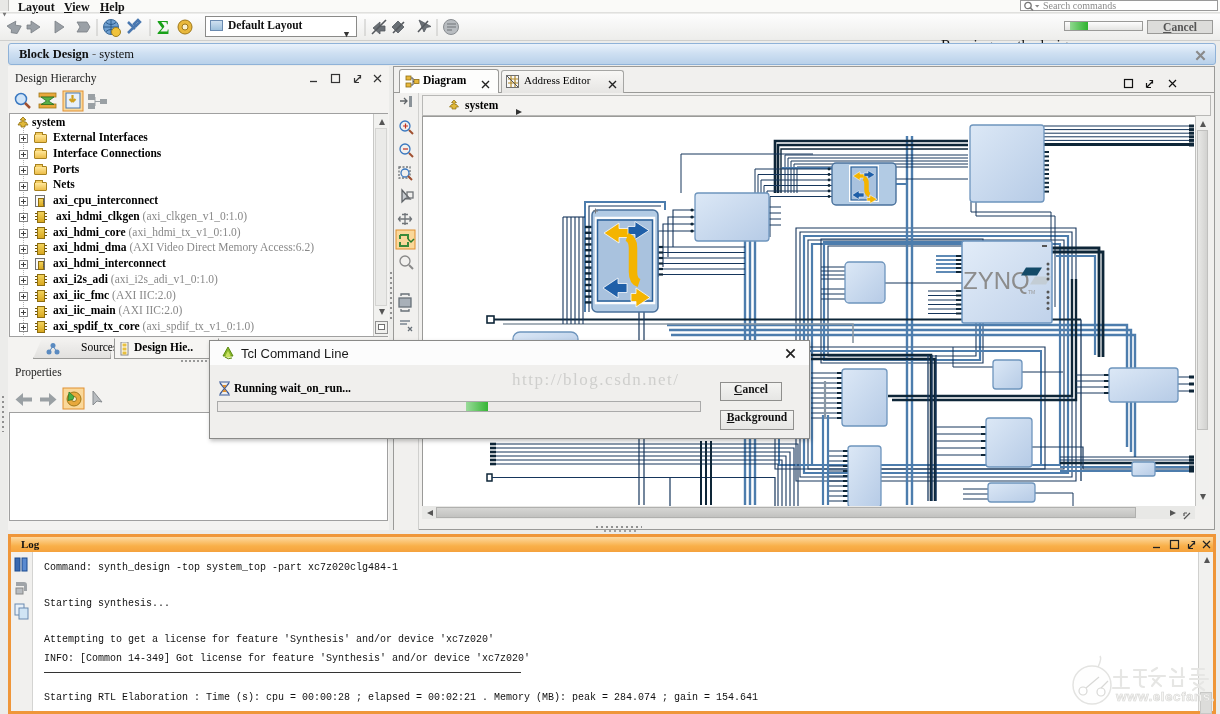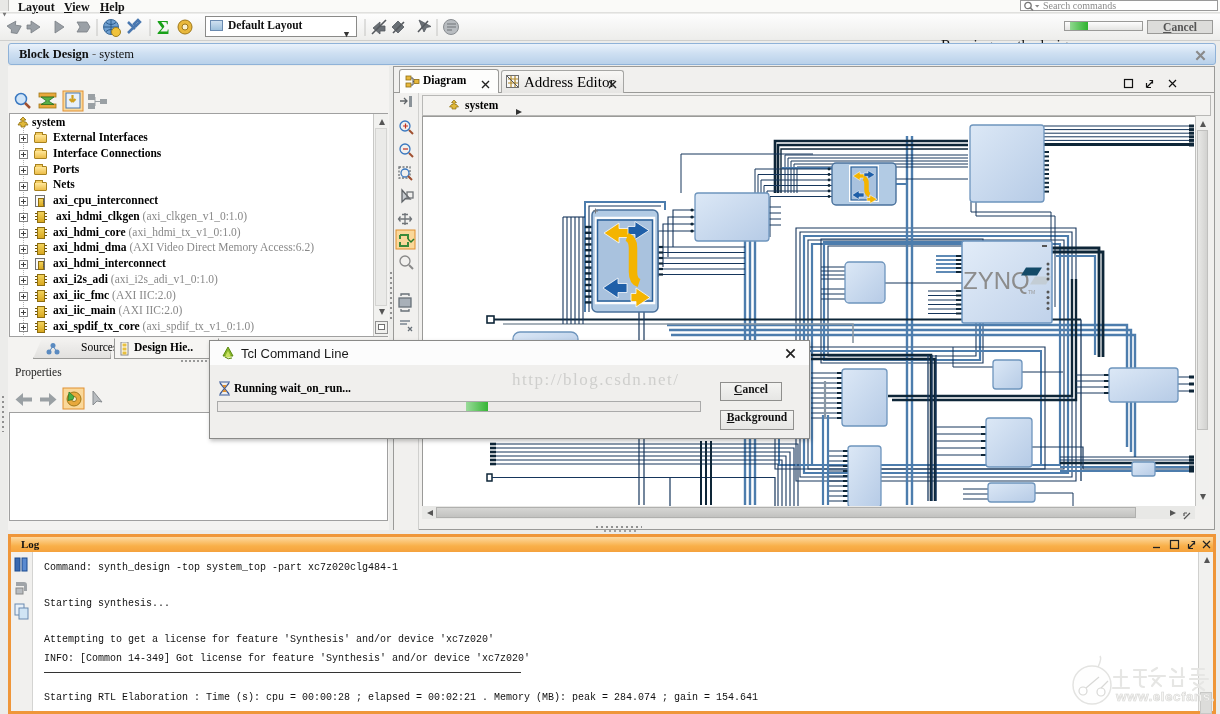--- a/index.html
+++ b/index.html
@@ -126,20 +126,35 @@
   </div>
 
   <div class="abs" id="bdbar">
       <div class="t"><b>Block Design</b> <span style="color:#666">-</span> system</div>
     <div style="position:absolute;right:8px;top:4px;"><svg width="13" height="13" viewBox="0 0 11 11">
           <path d="M2 2 L9 9 M9 2 L2 9" stroke="#8a8a8a" stroke-width="1.8" fill="none"></path>
         </svg></div>
   </div>
 
   <div class="panel" id="lpanel">
+    <div class="phdr" style="background:#f4f3f1;">
+        <span style="position:absolute;left:7px;top:6px;">Design Hierarchy</span>
+      <span class="wbtn" style="left:300px;"><svg width="11" height="11" viewBox="0 0 11 11">
+            <path d="M2 8.5 h7" stroke="#333" stroke-width="1.3"></path>
+          </svg></span>
+      <span class="wbtn" style="left:322px;"><svg width="11" height="11" viewBox="0 0 11 11">
+            <rect x="1.5" y="1.5" width="8" height="8" fill="none" stroke="#333" stroke-width="1.2"></rect>
+          </svg></span>
+      <span class="wbtn" style="left:344px;"><svg width="11" height="11" viewBox="0 0 11 11">
+            <path d="M2.5 9.5 V5 M2.5 9.5 H7 M3 9 L8.5 3.5 M5.5 2.5 h3 v3" stroke="#333" stroke-width="1.2" fill="none"></path>
+          </svg></span>
+      <span class="wbtn" style="left:364px;"><svg width="11" height="11" viewBox="0 0 11 11">
+            <path d="M2 2 L9 9 M9 2 L2 9" stroke="#333" stroke-width="1.2" fill="none"></path>
+          </svg></span>
+    </div>
     <div id="dh-tools">
       <svg width="110" height="22" style="position:absolute;left:0;top:0">
         <circle cx="13" cy="9" r="5.5" fill="#cfe4f8" stroke="#3a78c0" stroke-width="1.5"></circle>
         <line x1="17" y1="13" x2="22" y2="18" stroke="#a05030" stroke-width="2.5"></line>
         <rect x="31" y="3" width="17" height="4" fill="#e8a83c" stroke="#a07818" stroke-width="0.8"></rect>
         <rect x="31" y="14" width="17" height="4" fill="#e8a83c" stroke="#a07818" stroke-width="0.8"></rect>
         <path d="M33 7 h13 l-5.5 4 v0 l5.5 3.5 h-13 l5.5 -3.5 z" fill="#58b048" stroke="#2a7020" stroke-width="0.8"></path>
         <rect x="55" y="1" width="20" height="20" fill="#fad89a" stroke="#e09030"></rect>
         <rect x="58" y="3" width="14" height="15" fill="#e8f0fa" stroke="#4a78b0"></rect>
         <path d="M64.5 5 v7 M64.5 12 l-3 -3 M64.5 12 l3 -3" stroke="#d0a020" stroke-width="2.2" fill="none"></path>
@@ -254,21 +269,21 @@
       <span style="position:absolute;left:29px;top:7px;font-size:11.5px;font-weight:bold;">Diagram</span>
       <span style="position:absolute;left:86px;top:9px;"><svg width="11" height="11" viewBox="0 0 11 11">
             <path d="M2 2 L9 9 M9 2 L2 9" stroke="#222" stroke-width="1.4" fill="none"></path>
           </svg></span>
       <div style="position:absolute;left:107px;top:3px;width:123px;height:23px;background:linear-gradient(#f8f7f5,#e6e5e3);border:1px solid #a6a6a4;border-bottom:none;border-radius:3px 3px 0 0;"></div>
       <svg width="14" height="14" style="position:absolute;left:112px;top:8px">
           <rect x="0.5" y="0.5" width="12" height="12" fill="#f8f8f8" stroke="#707070"></rect>
           <path d="M2 4 h10 M2 8 h10 M5 1 v11 M9 1 v11" stroke="#b0882a" stroke-width="1.2"></path>
           <path d="M1 1 l11 11" stroke="#555"></path>
         </svg>
-      <span style="position:absolute;left:130px;top:7px;font-size:15px;">Address Editor</span>
+      <span style="position:absolute;left:130px;top:7px;font-size:11px;">Address Editor</span>
       <span style="position:absolute;left:213px;top:9px;"><svg width="11" height="11" viewBox="0 0 11 11">
             <path d="M2 2 L9 9 M9 2 L2 9" stroke="#222" stroke-width="1.4" fill="none"></path>
           </svg></span>
       <span style="position:absolute;left:729px;top:8px;"><svg width="11" height="11" viewBox="0 0 11 11">
             <rect x="1.5" y="1.5" width="8" height="8" fill="none" stroke="#111" stroke-width="1.2"></rect>
           </svg></span>
       <span style="position:absolute;left:750px;top:8px;"><svg width="11" height="11" viewBox="0 0 11 11">
             <path d="M2.5 9.5 V5 M2.5 9.5 H7 M3 9 L8.5 3.5 M5.5 2.5 h3 v3" stroke="#111" stroke-width="1.2" fill="none"></path>
           </svg></span>
       <span style="position:absolute;left:773px;top:8px;"><svg width="11" height="11" viewBox="0 0 11 11">

